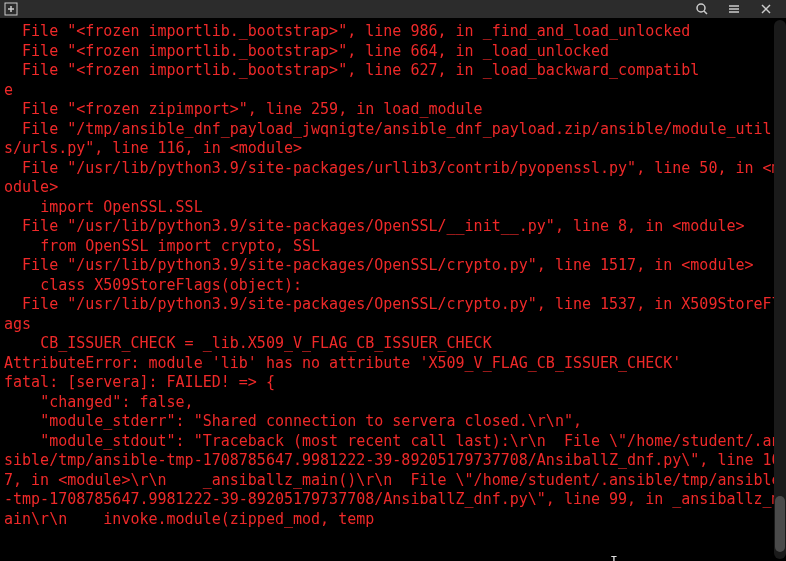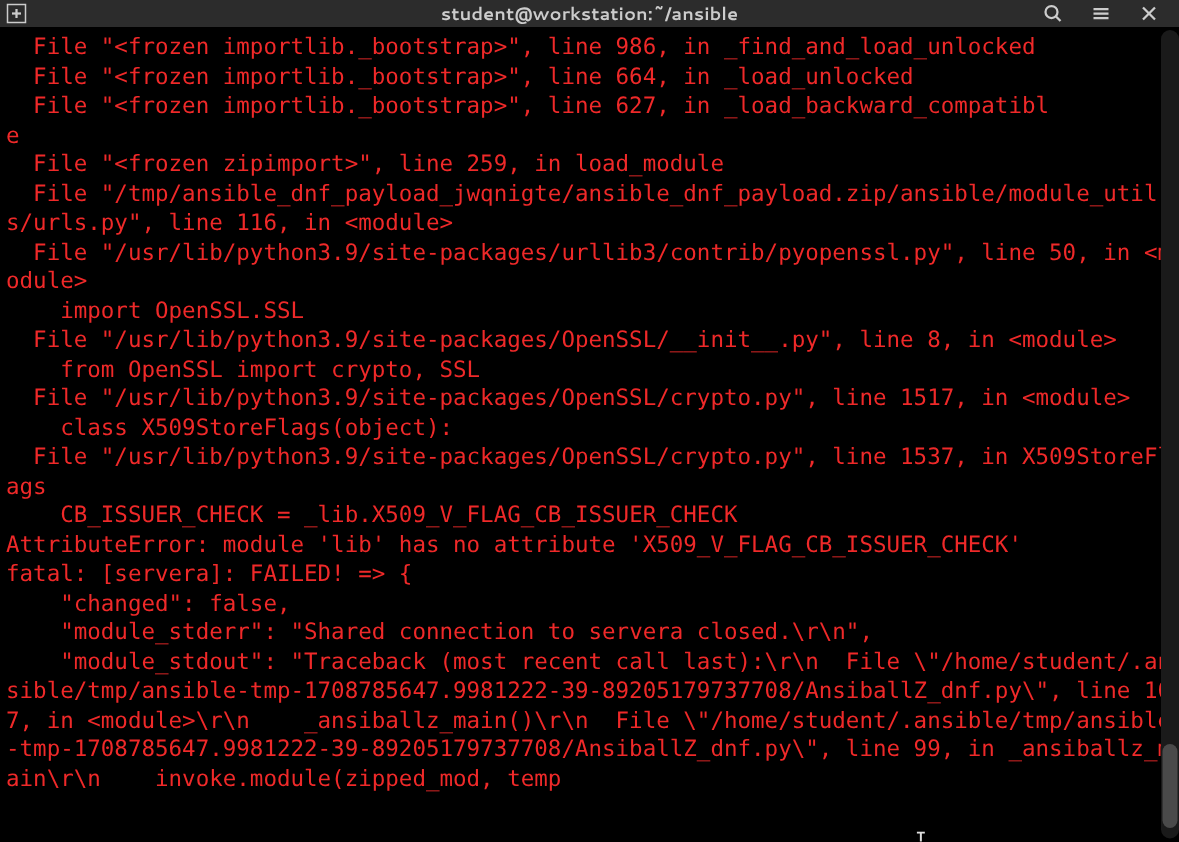--- a/index.html
+++ b/index.html
@@ -106,21 +106,20 @@
 <body>
 
 <div class="titlebar">
   <div class="titlebar-left">
     <svg width="14" height="14" viewBox="0 0 14 14">
       <rect x="1" y="1" width="12" height="12" fill="none" stroke="#ccc" stroke-width="1"></rect>
       <line x1="7" y1="4" x2="7" y2="10" stroke="#ccc" stroke-width="1.5"></line>
       <line x1="4" y1="7" x2="10" y2="7" stroke="#ccc" stroke-width="1.5"></line>
     </svg>
   </div>
-  <span class="titlebar-title">student@workstation:~/ansible</span>
   <div class="titlebar-controls">
     <div class="titlebar-button">
       <svg width="14" height="14" viewBox="0 0 14 14">
         <circle cx="6" cy="6" r="4" fill="none" stroke="#ccc" stroke-width="1.5"></circle>
         <line x1="9" y1="9" x2="12" y2="12" stroke="#ccc" stroke-width="1.5"></line>
       </svg>
     </div>
     <div class="titlebar-button">
       <svg width="14" height="14" viewBox="0 0 14 14">
         <line x1="2" y1="4" x2="12" y2="4" stroke="#ccc" stroke-width="1.5"></line>

